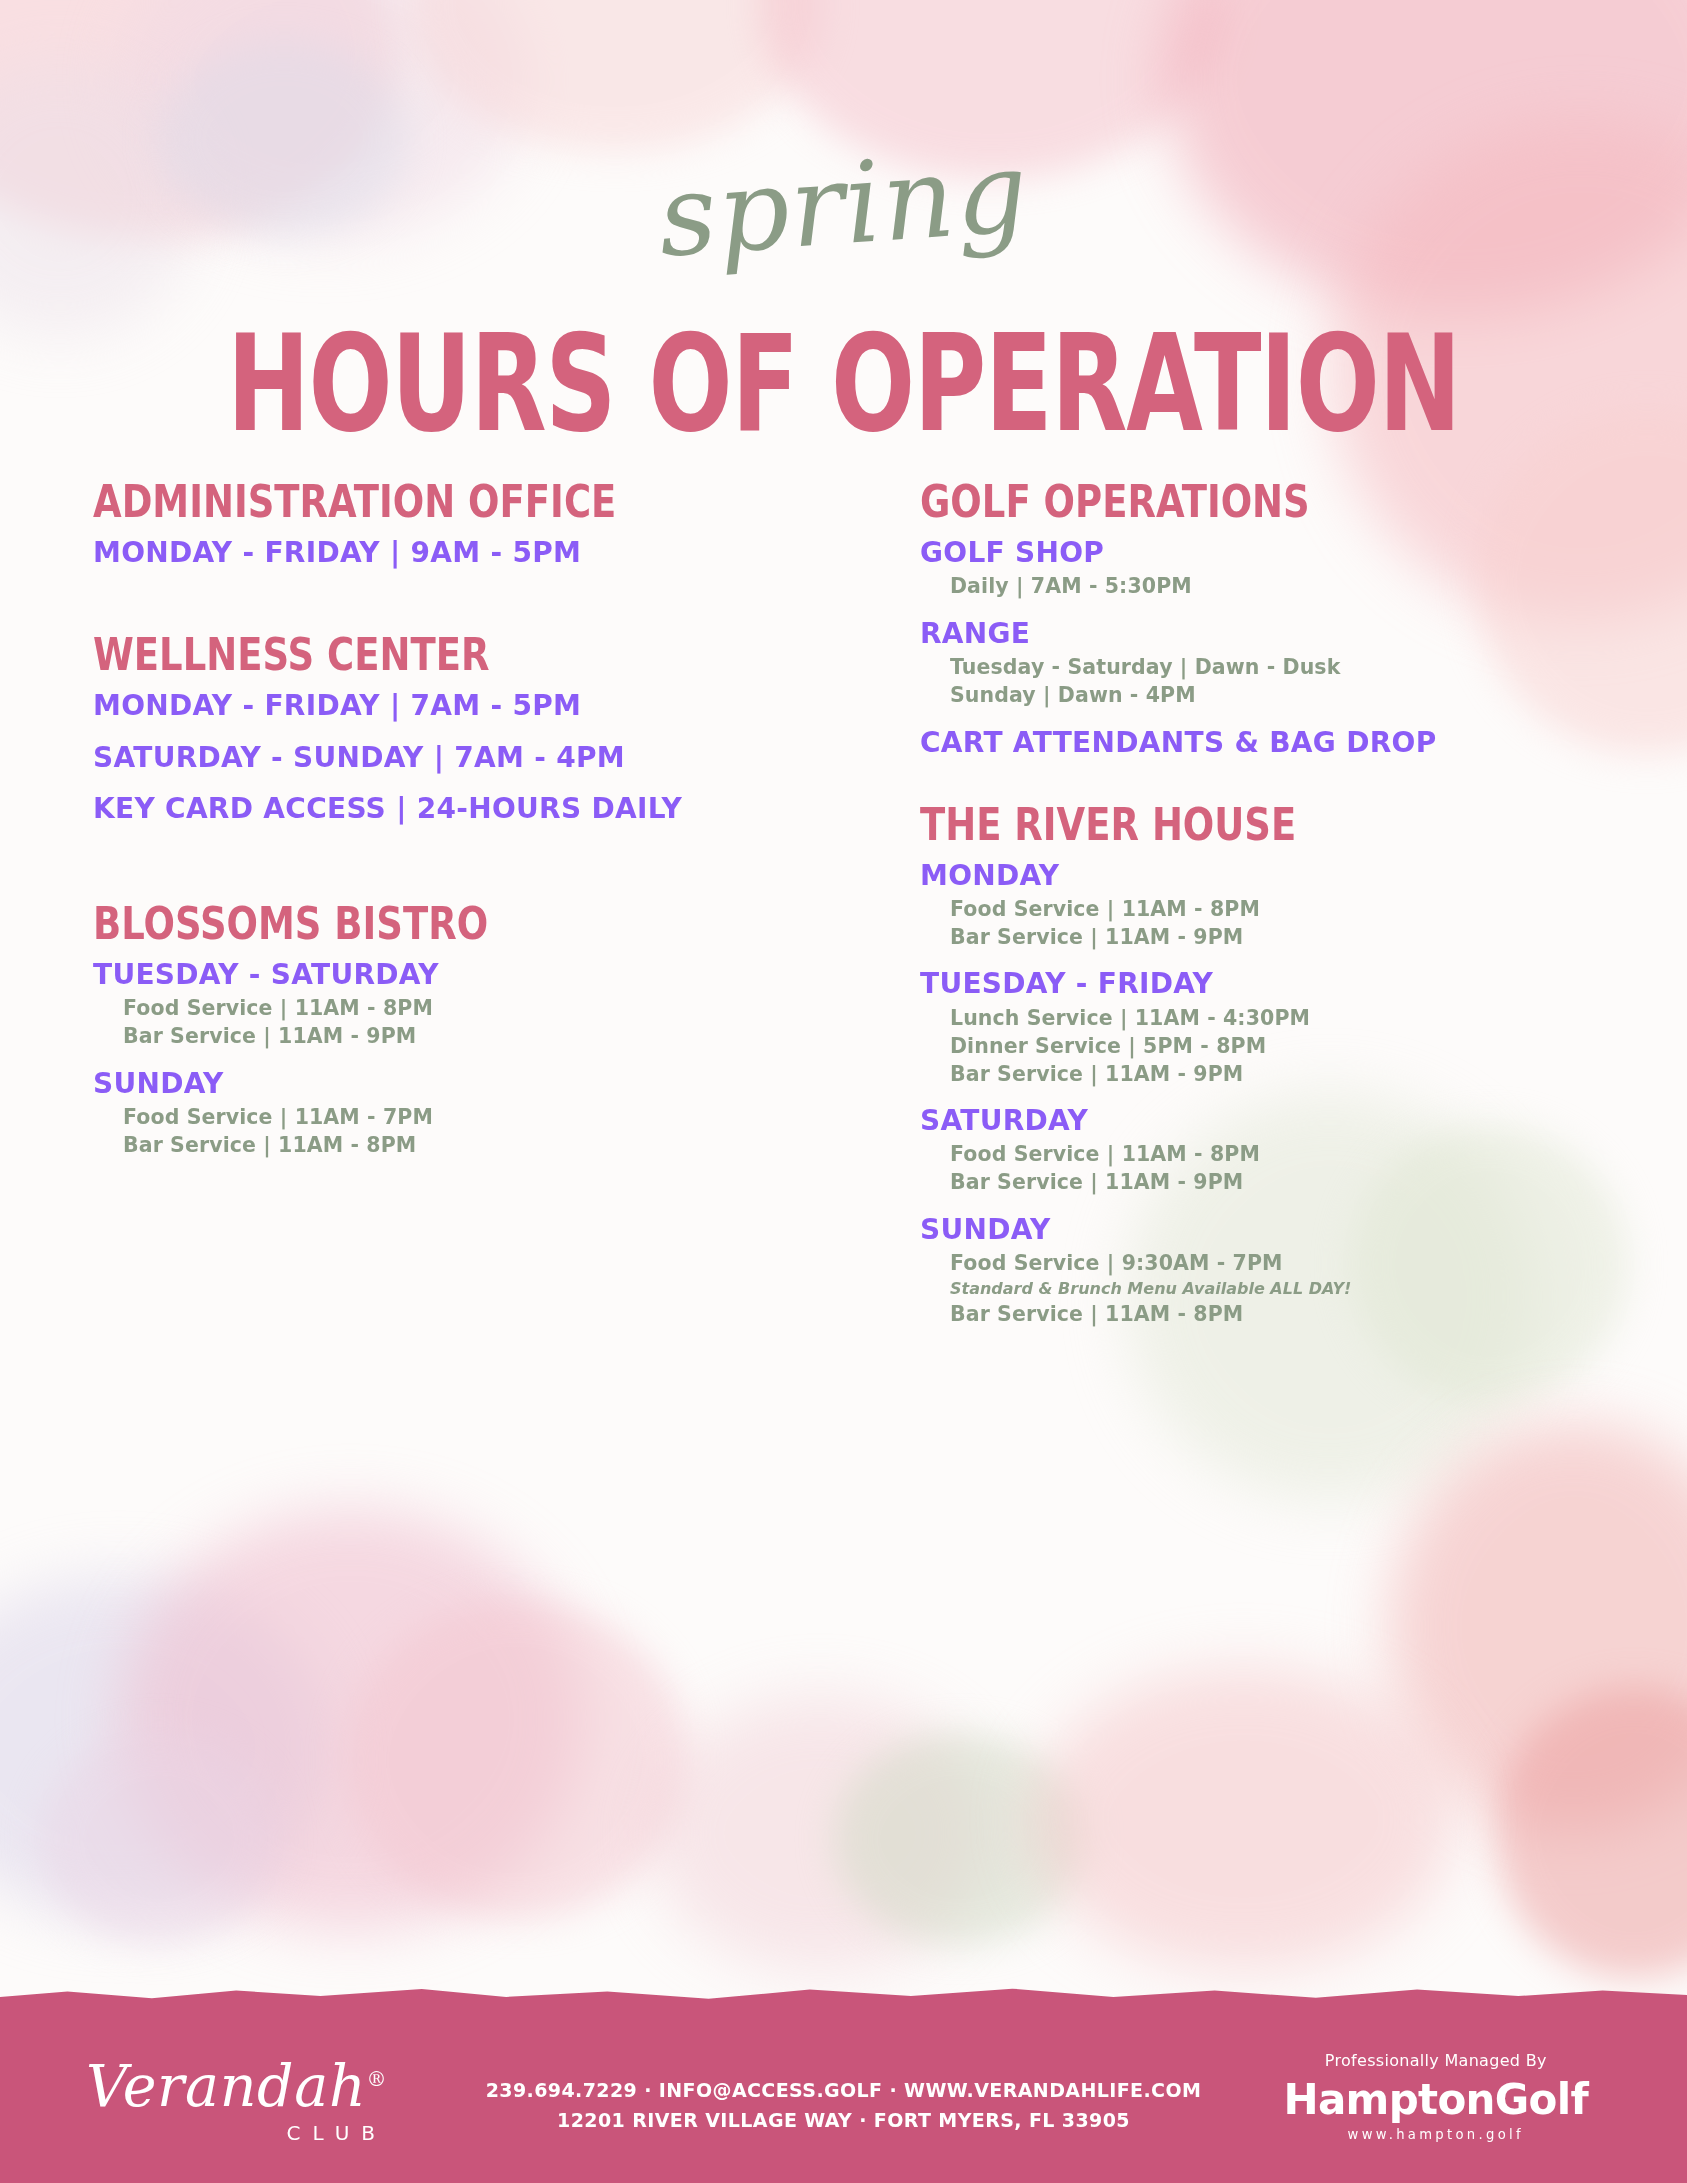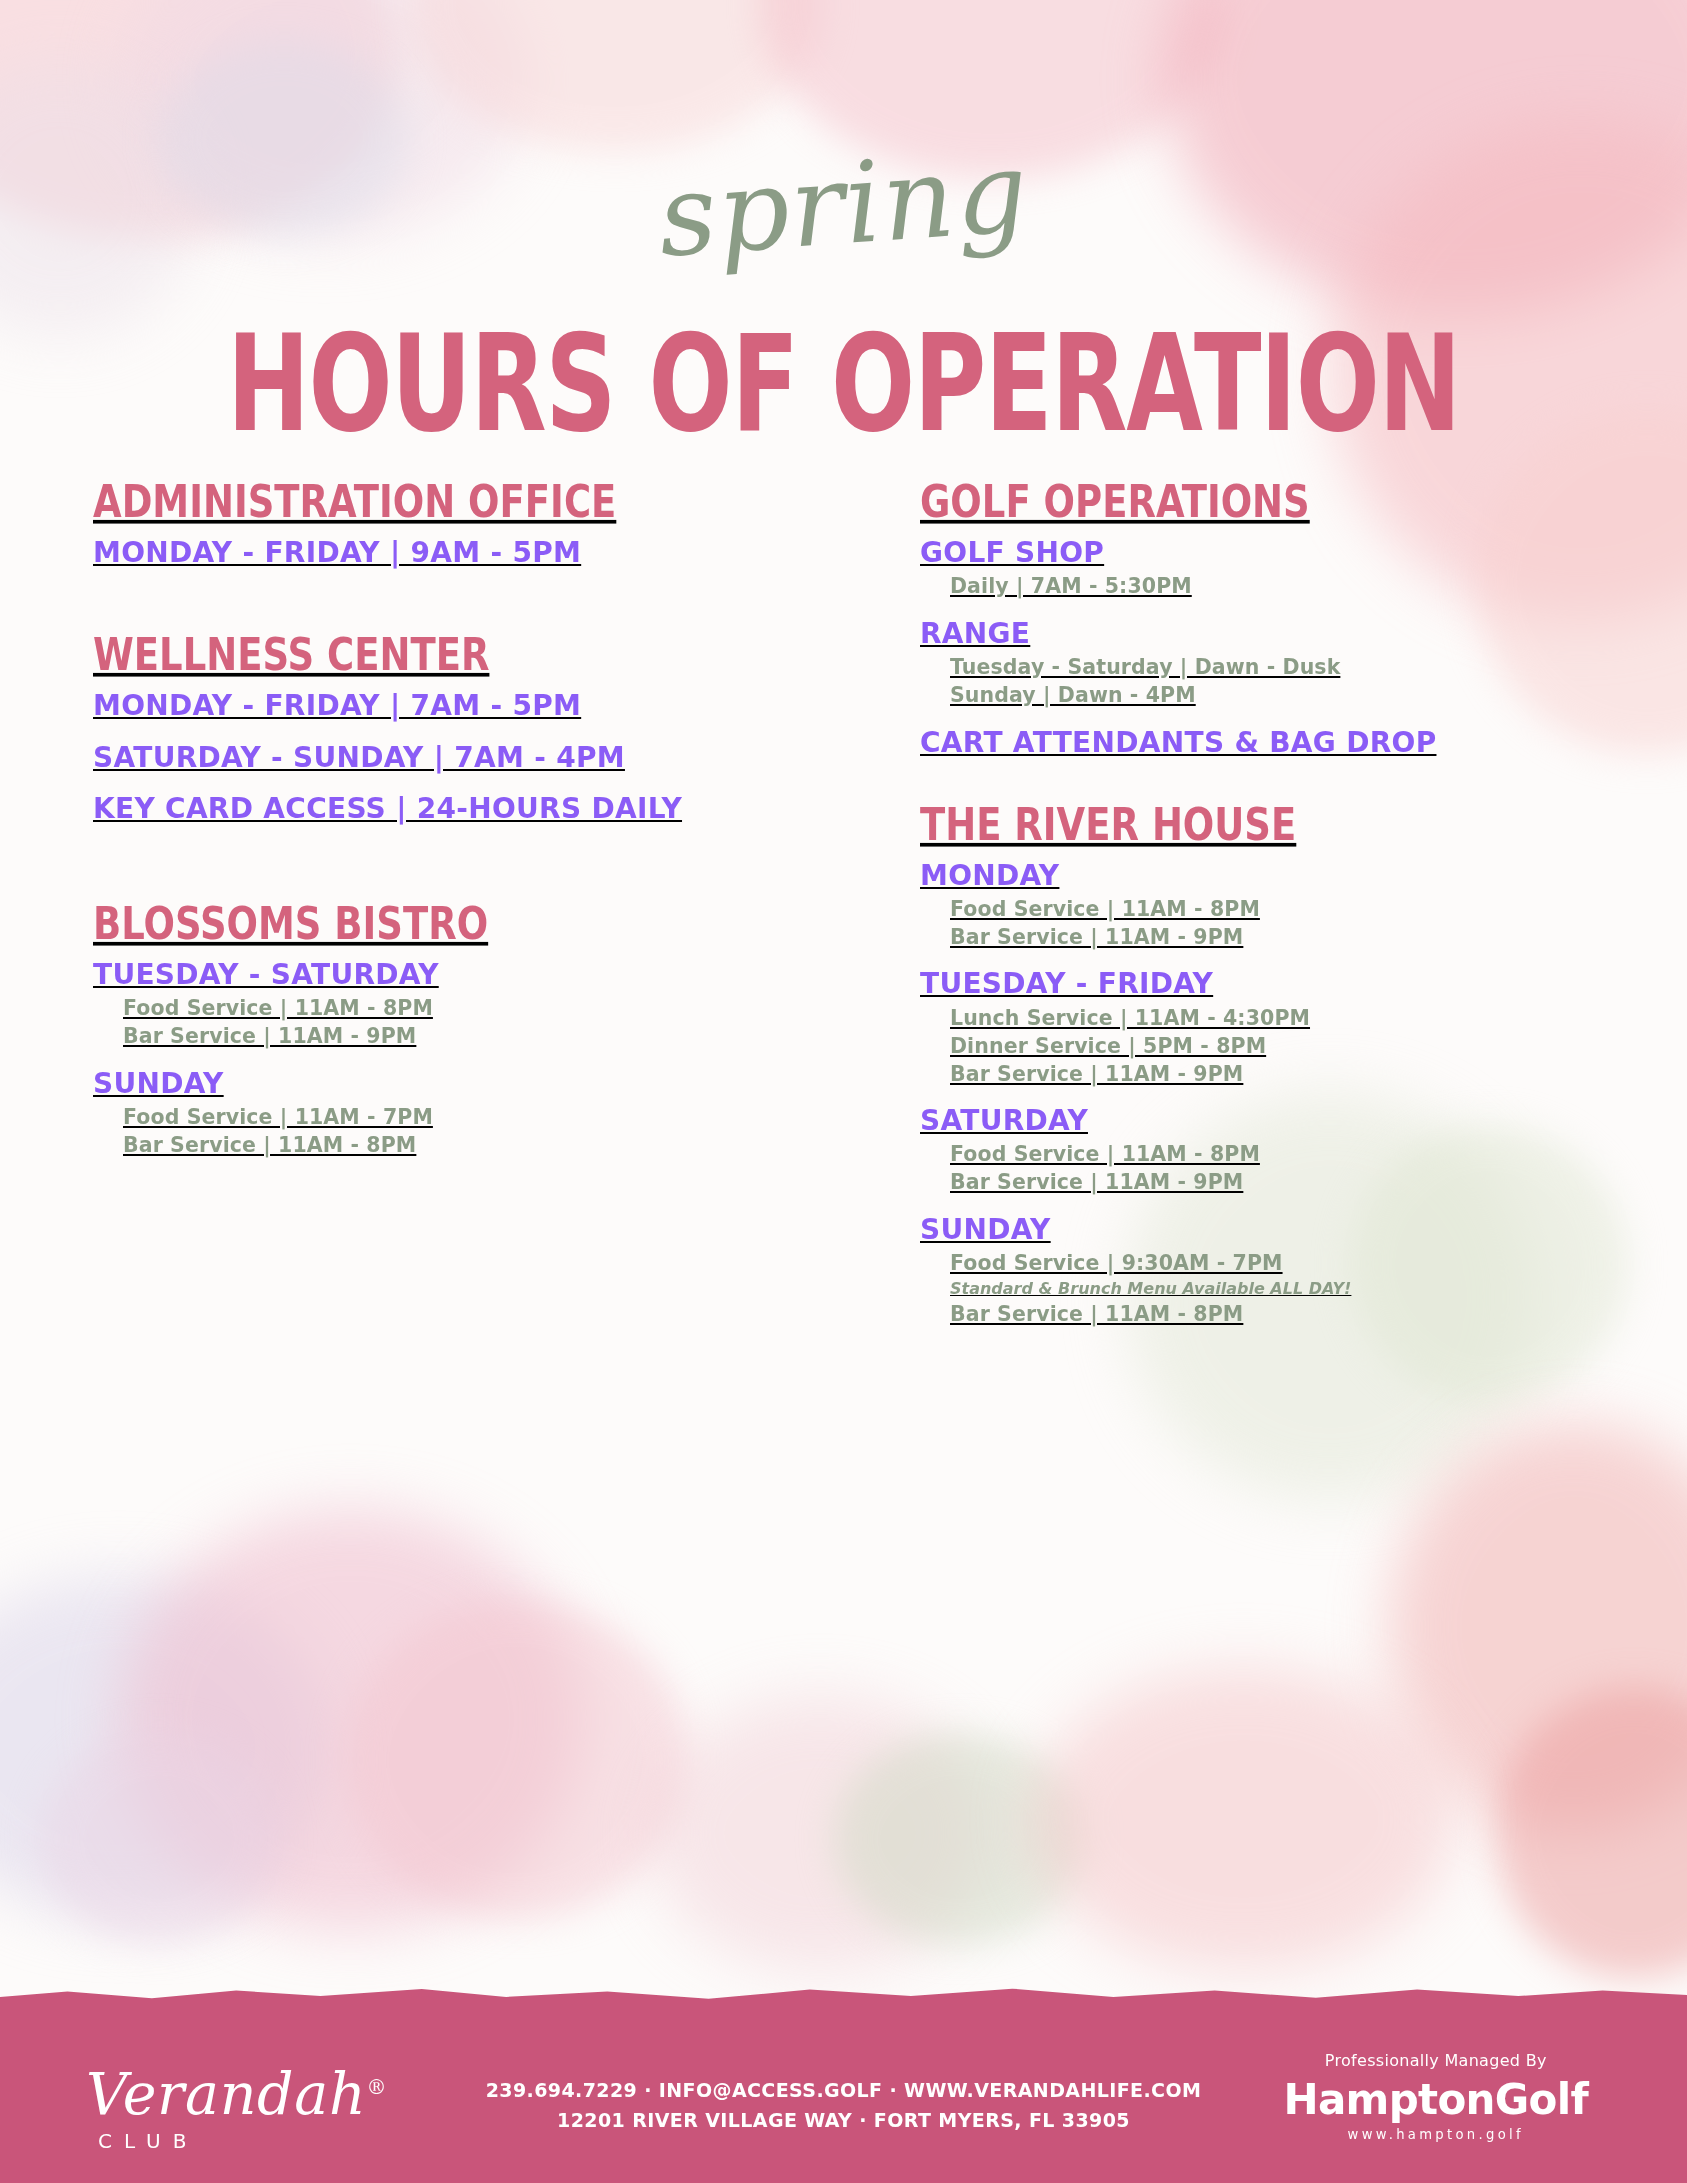--- a/index.html
+++ b/index.html
@@ -73,21 +73,20 @@
   .columns {
     position: absolute;
     top: 476px;
     left: 0;
     width: 1687px;
     z-index: 7;
   }
   .col {
     position: absolute;
     top: 0;
-    text-decoration: underline;
   }
   .col-left  { left: 93px; width: 767px; }
   .col-right { left: 920px; width: 708px; }
 
   .section { margin-bottom: 40px; }
 
   .sec-title {
     font-family: "DejaVu Sans", sans-serif;
     font-weight: bold;
     font-size: 37px;
@@ -156,23 +155,23 @@
     background: #c9557a;
     clip-path: polygon(
       0% 100%, 0% 52%, 4% 40%, 9% 55%, 14% 38%, 19% 50%, 25% 35%,
       30% 52%, 36% 40%, 42% 56%, 48% 36%, 54% 50%, 60% 34%, 66% 52%,
       72% 38%, 78% 54%, 84% 36%, 90% 50%, 95% 38%, 100% 48%, 100% 100%
     );
   }
   .verandah {
     position: absolute;
     left: 86px;
-    bottom: 30px;
+    bottom: 38px;
     color: #ffffff;
-    text-align: left;
+    text-align: right;
   }
   .verandah .v-name {
     font-family: "DejaVu Serif", serif;
     font-style: italic;
     font-size: 57px;
     line-height: 61px;
     letter-spacing: 0.7px;
   }
   .verandah .v-reg { font-size: 20px; vertical-align: super; }
   .verandah .v-club {

